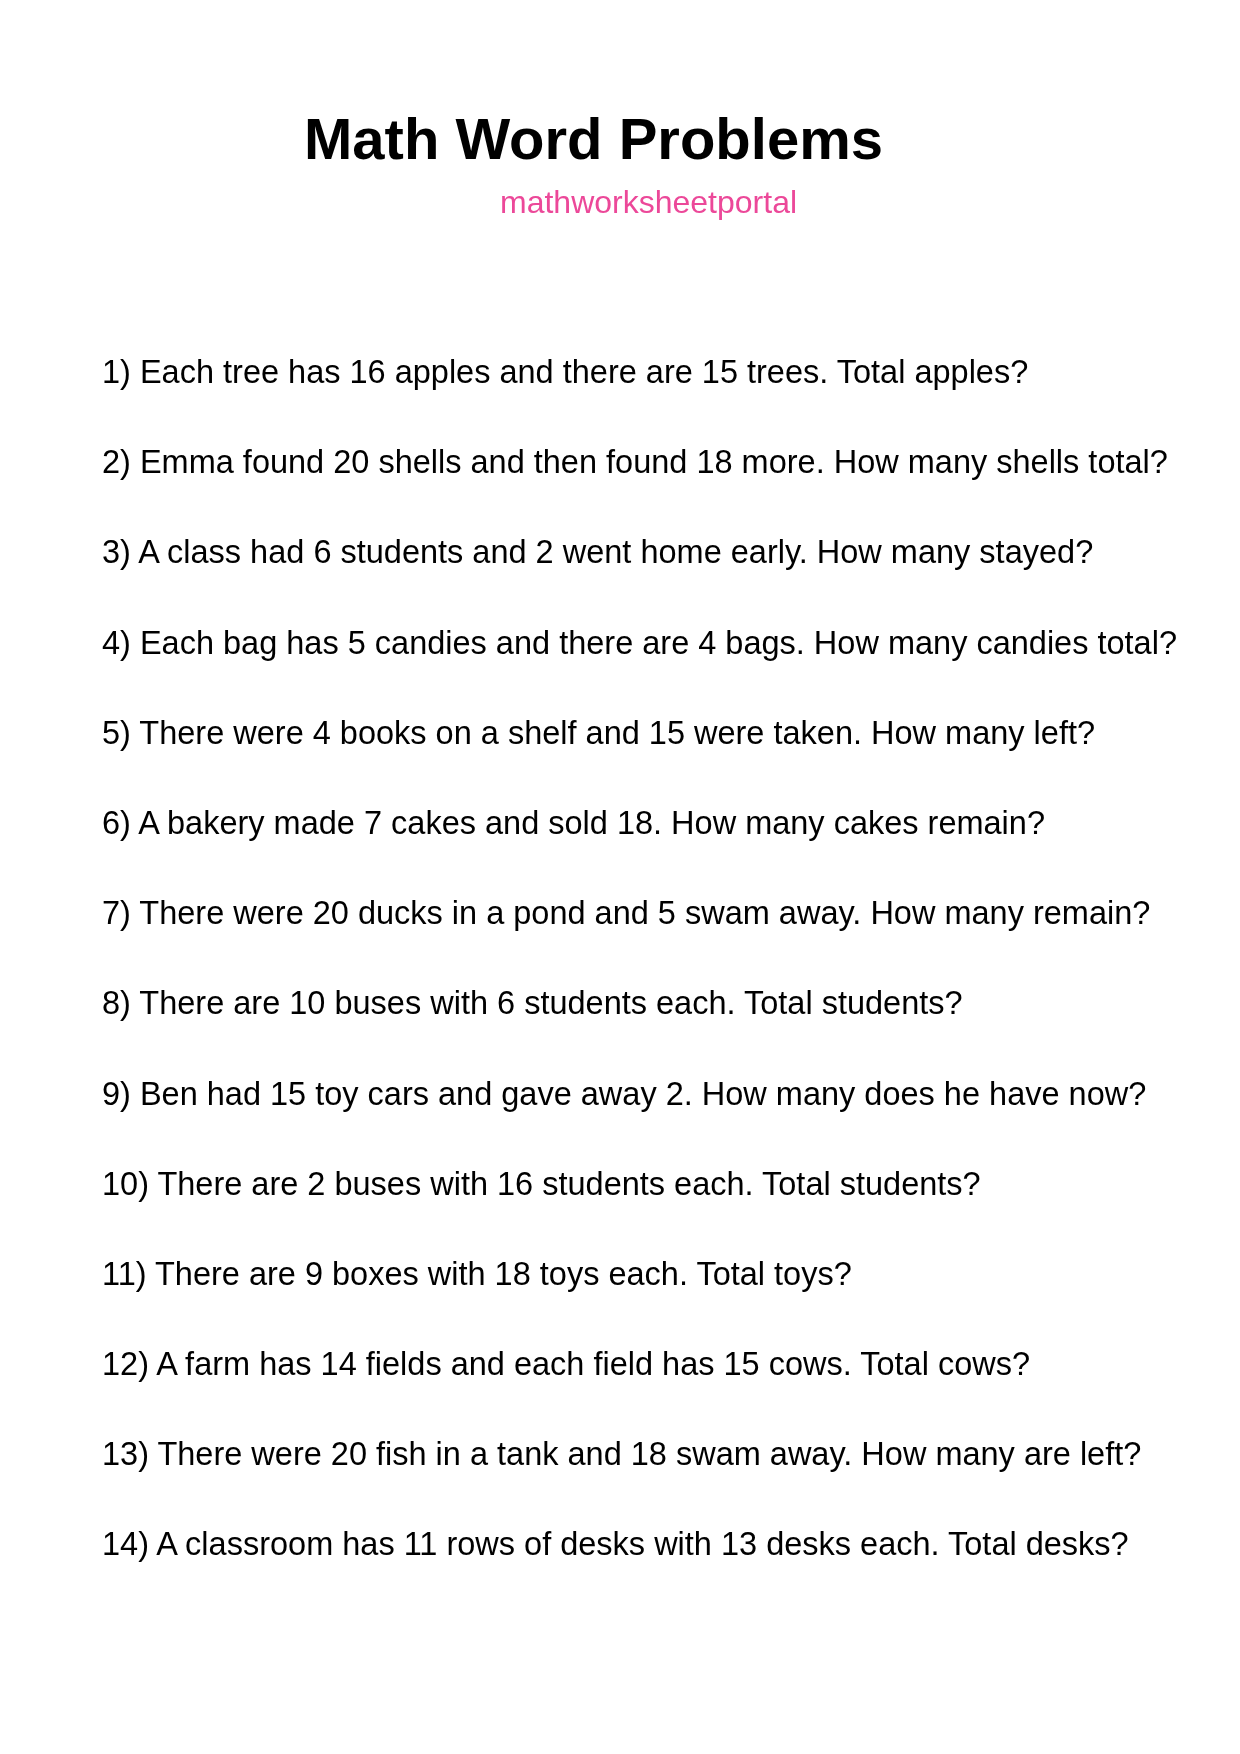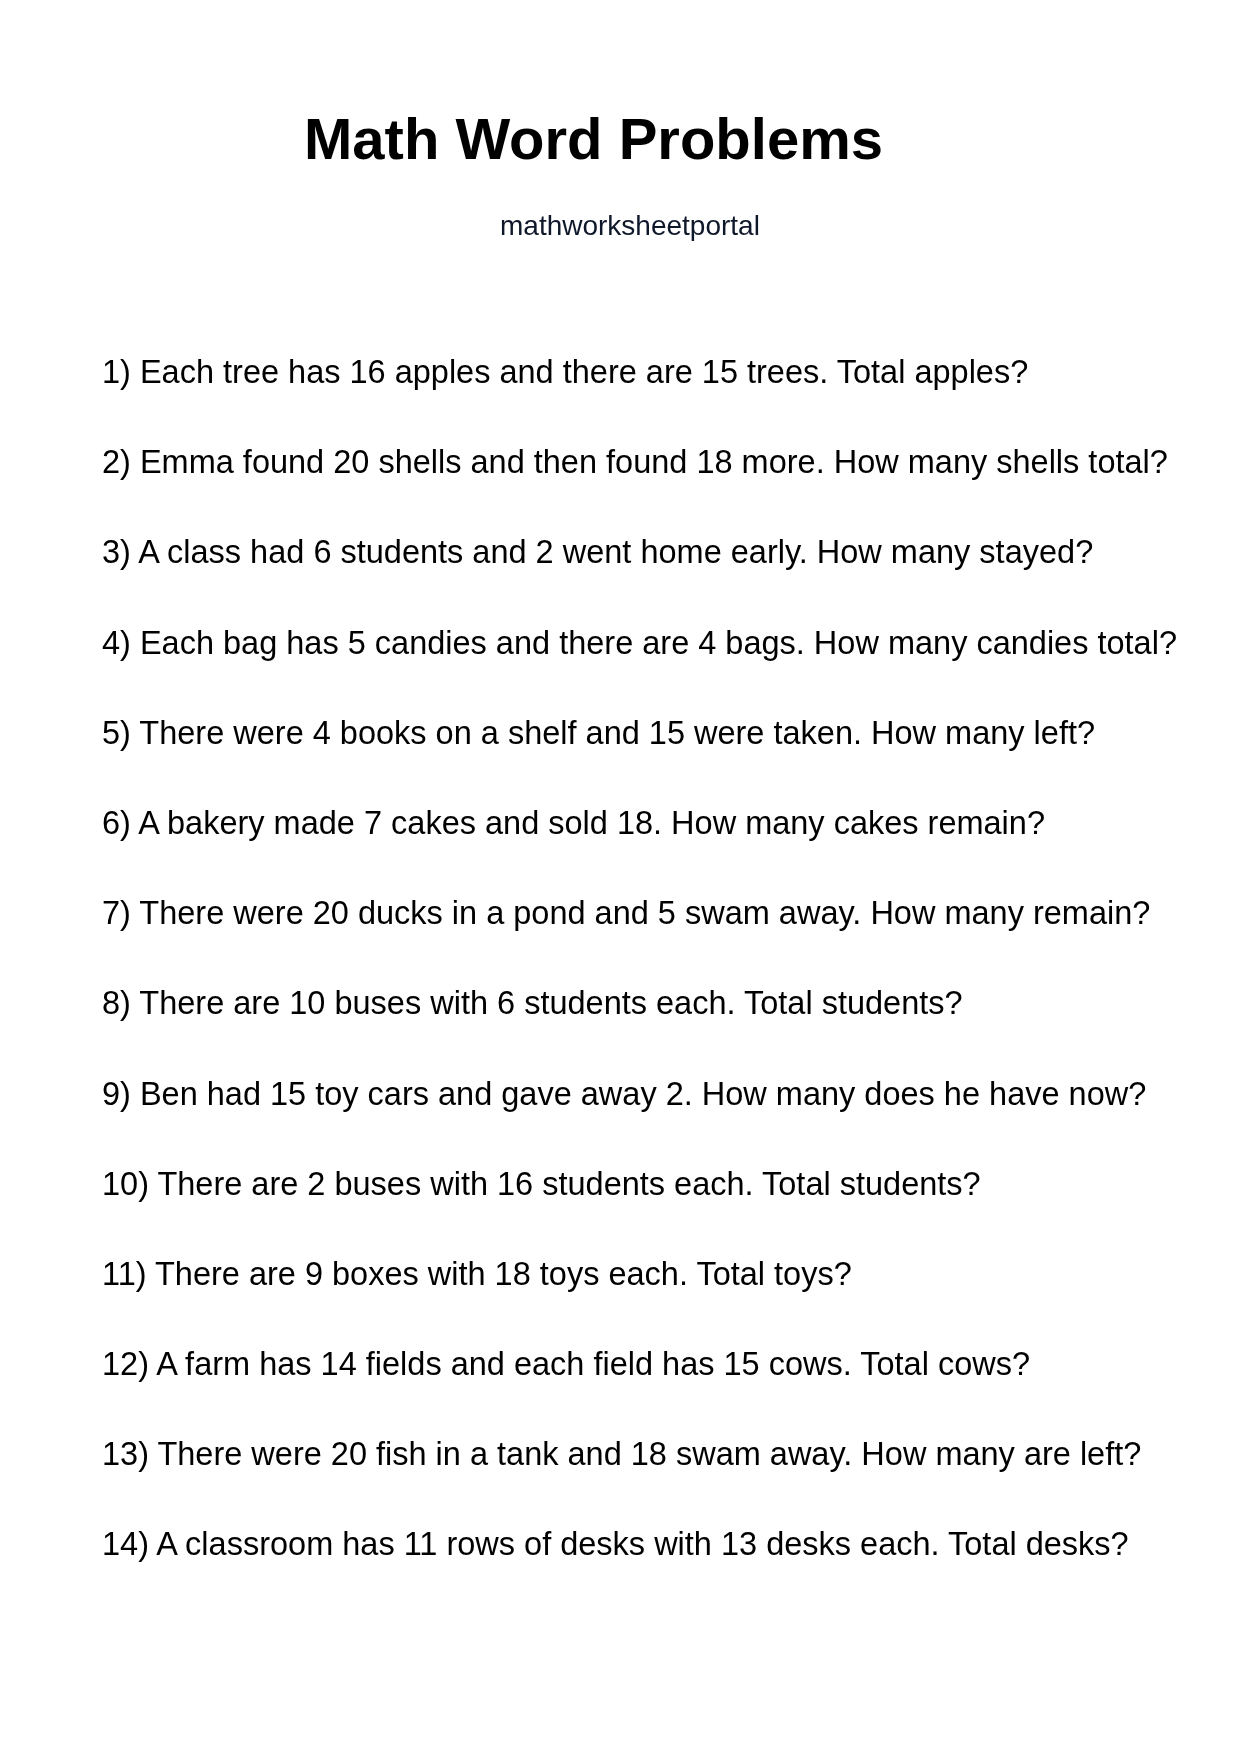--- a/index.html
+++ b/index.html
@@ -31,25 +31,24 @@
       line-height: 70px;
       white-space: nowrap;
       color: #000000;
       margin: 4px;
       font-weight: bold;
     }
     .subtitle {
       position: absolute;
       left: 500px;
       top: 182px;
-      font-size: 28px;
+      font-size: 32px;
       line-height: 40px;
       white-space: nowrap;
-      color: #0f172a;
-      margin-top: 24px;
+      color: #ec4899;
     }
     .problems {
       position: absolute;
       left: 102px;
       top: 352px;
       width: 1200px;
       margin: 0;
       padding: 0;
       list-style: none;
     }

